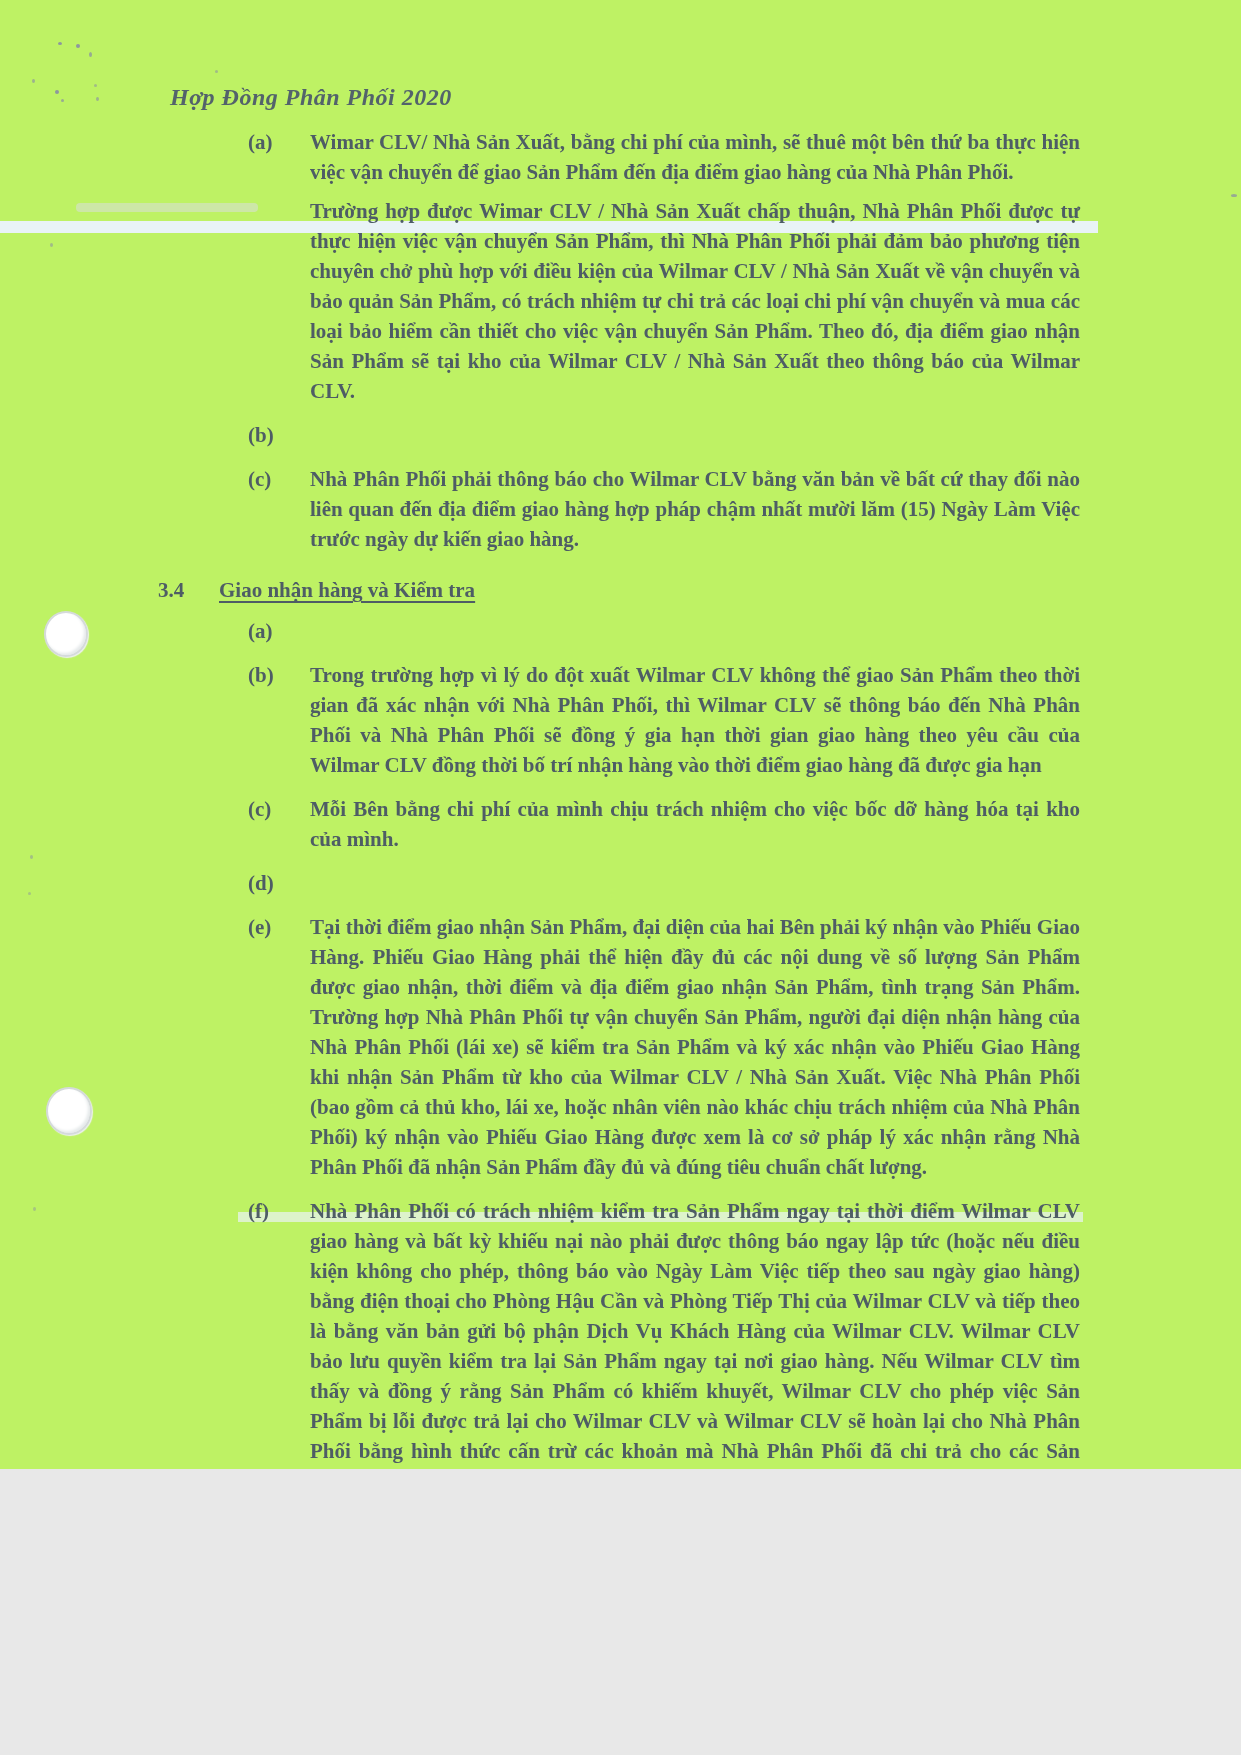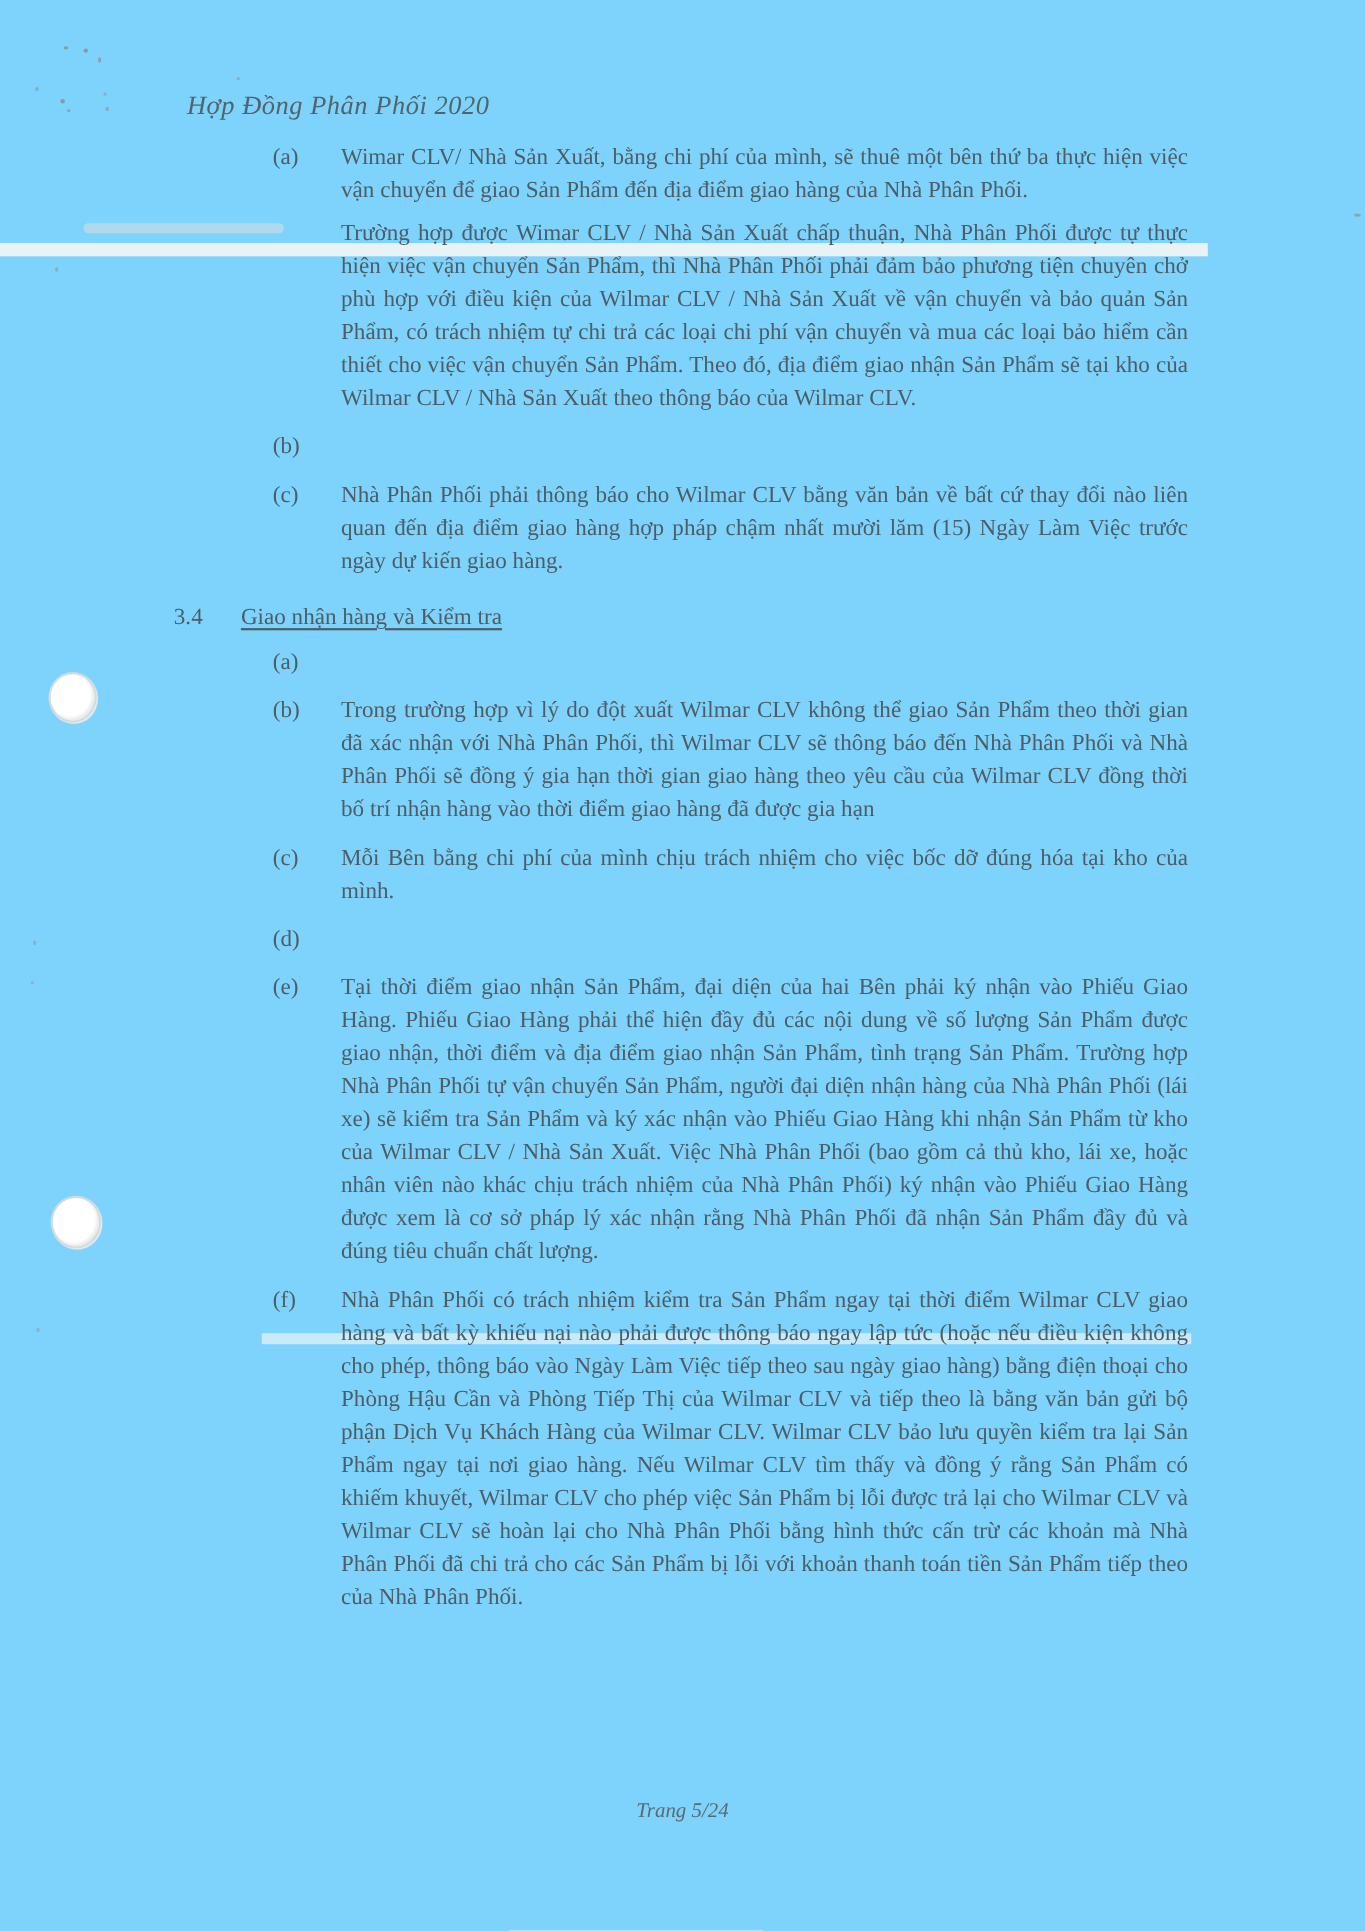--- a/index.html
+++ b/index.html
@@ -1,23 +1,24 @@
 <!DOCTYPE html>
 <html><head>
 <meta charset="utf-8">
 <style>
   html,body { margin:0; padding:0; background:#e8e8e8; }
   .page {
     position:relative;
-    width:1241px; height:1755px;
+    width:1241px; height:1469px;
     margin:0 auto;
-    background:#7dd3fc;
+    background:#bef264;
     font-family:"Liberation Serif", serif;
     color:#4e5d65;
     overflow:hidden;
+    font-weight:bold;
   }
   
   .band { position:absolute; background:#e9f3f6; }
   .band-1 { left:0; top:221px; width:1098px; height:12px; }
   .band-2 { left:238px; top:1212px; width:845px; height:10px; opacity:.7; }
   .smudge { position:absolute; left:76px; top:203px; width:182px; height:9px;
             background:#d9dedf; opacity:.55; border-radius:4px; }
   .hole { position:absolute; border-radius:50%; background:#ffffff;
           border:2px solid #d5dadb; box-shadow: inset -2px -2px 3px #e6eaeb, 1px 1px 1px #eef1f1; }
   .hole-1 { left:44px; top:611px; width:40px; height:42px; }
@@ -107,21 +108,21 @@
     <div class="item">
       <span class="marker">(b)</span>
       <div class="item-body">
         <p>Trong trường hợp vì lý do đột xuất Wilmar CLV không thể giao Sản Phẩm theo thời gian đã xác nhận với Nhà Phân Phối, thì Wilmar CLV sẽ thông báo đến Nhà Phân Phối và Nhà Phân Phối sẽ đồng ý gia hạn thời gian giao hàng theo yêu cầu của Wilmar CLV đồng thời bố trí nhận hàng vào thời điểm giao hàng đã được gia hạn</p>
       </div>
     </div>
 
     <div class="item">
       <span class="marker">(c)</span>
       <div class="item-body">
-        <p>Mỗi Bên bằng chi phí của mình chịu trách nhiệm cho việc bốc dỡ đúng hóa tại kho của mình.</p>
+        <p>Mỗi Bên bằng chi phí của mình chịu trách nhiệm cho việc bốc dỡ hàng hóa tại kho của mình.</p>
       </div>
     </div>
 
     <div class="item">
       <span class="marker">(d)</span>
     </div>
 
     <div class="item">
       <span class="marker">(e)</span>
       <div class="item-body">

